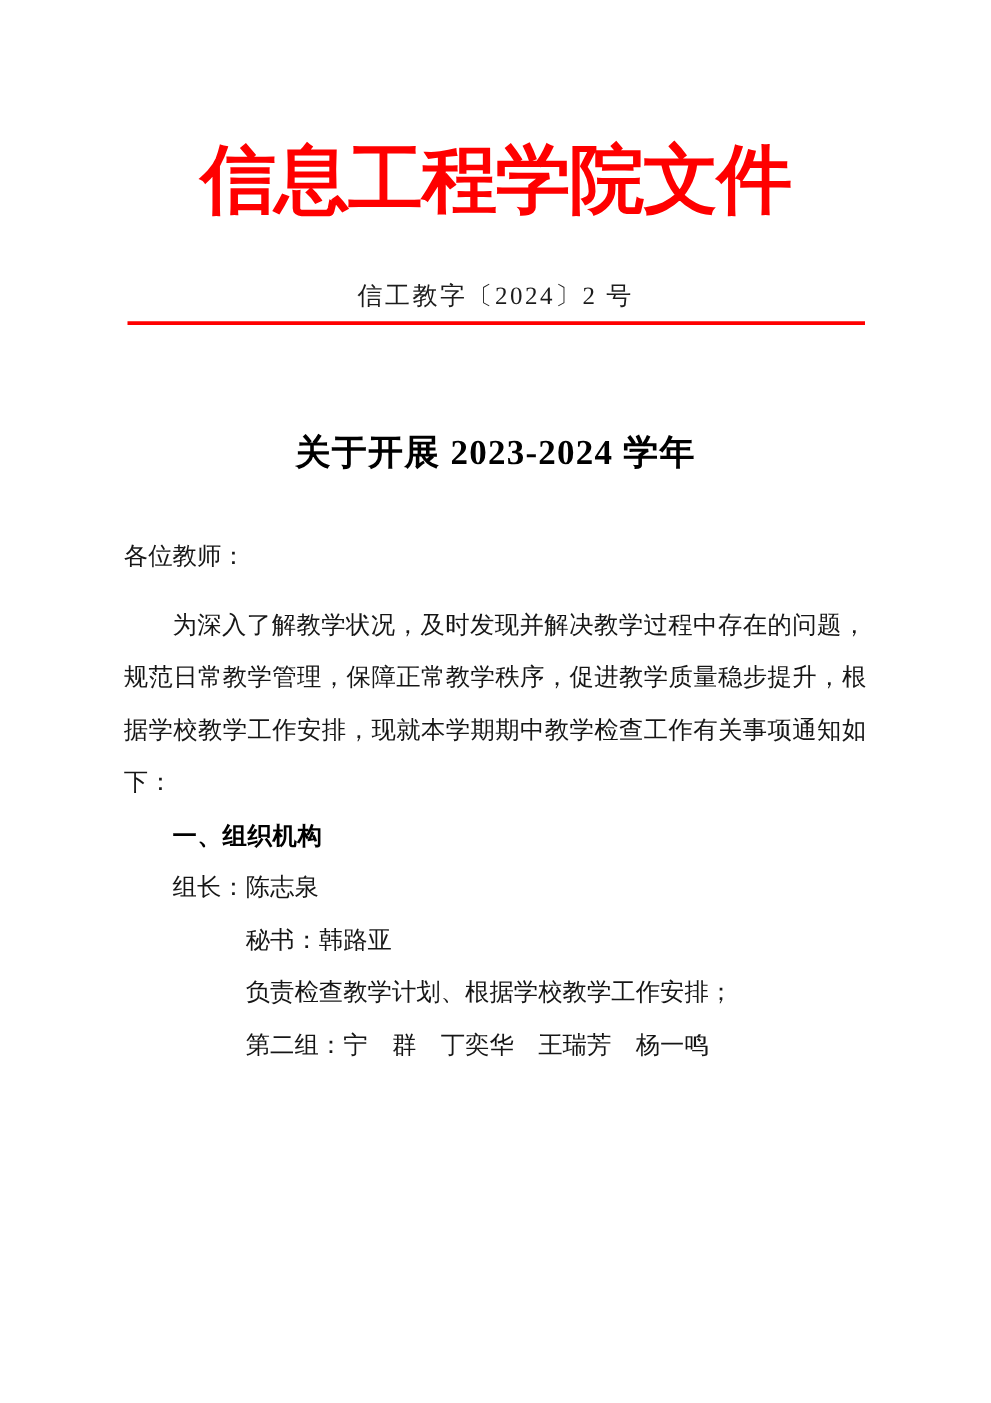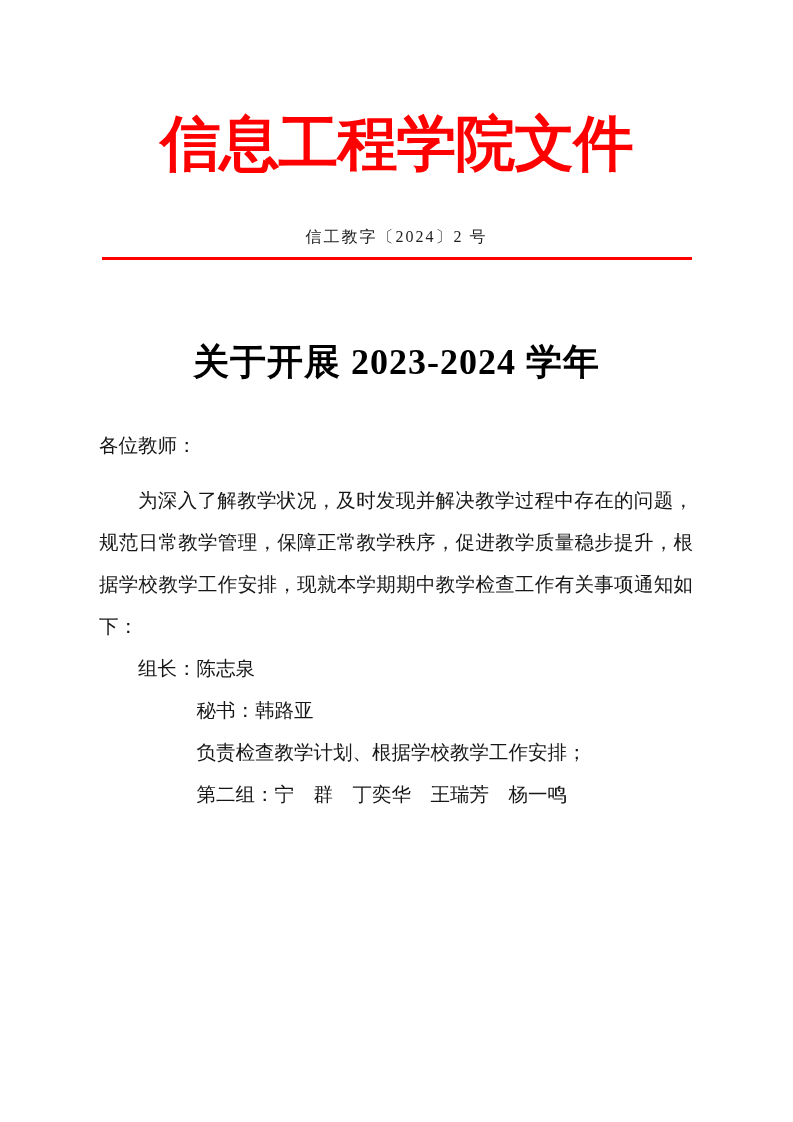--- a/index.html
+++ b/index.html
@@ -24,37 +24,37 @@
     font-size: 60px;
     line-height: 72px;
     font-weight: 700;
     letter-spacing: -1px;
     color: #ff0000;
     font-family: "Liberation Serif", "DejaVu Serif", serif;
     white-space: nowrap;
   }
   .doc-number {
     margin-top: 45px;
-    font-size: 16px;
+    font-size: 20px;
     line-height: 24px;
     letter-spacing: 2px;
     color: #1c1c1c;
   }
   .red-line {
     width: 590px;
     height: 3px;
     margin: 8px auto 0 auto;
     background: #ff0000;
   }
   
   .notice-title {
     margin-top: 74px;
     text-align: center;
     font-weight: 700;
-    font-size: 36px;
+    font-size: 28px;
     color: #000000;
     font-family: "Liberation Serif", "DejaVu Serif", serif;
   }
   .notice-title-line {
     line-height: 57px;
     letter-spacing: 1px;
     white-space: nowrap;
   }
   
   .doc-body {
@@ -93,19 +93,20 @@
     <div class="red-line"></div>
   </header>
 
   <section class="notice-title">
     <div class="notice-title-line">关于开展 2023-2024 学年</div>
   </section>
 
   <section class="doc-body">
     <p class="salutation">各位教师：</p>
     <p class="intro-para">为深入了解教学状况，及时发现并解决教学过程中存在的问题，规范日常教学管理，保障正常教学秩序，促进教学质量稳步提升，根据学校教学工作安排，现就本学期期中教学检查工作有关事项通知如下：</p>
+    <p class="section-heading">一、组织机构</p>
     <p class="body-line indent-2">组长：陈志泉</p>
     <p class="body-line indent-5">秘书：韩路亚</p>
     <p class="body-line indent-5">负责检查教学计划、根据学校教学工作安排；</p>
     <p class="body-line indent-5">第二组：宁　群　丁奕华　王瑞芳　杨一鸣</p>
   </section>
 
 </div>
 
 </body></html>

